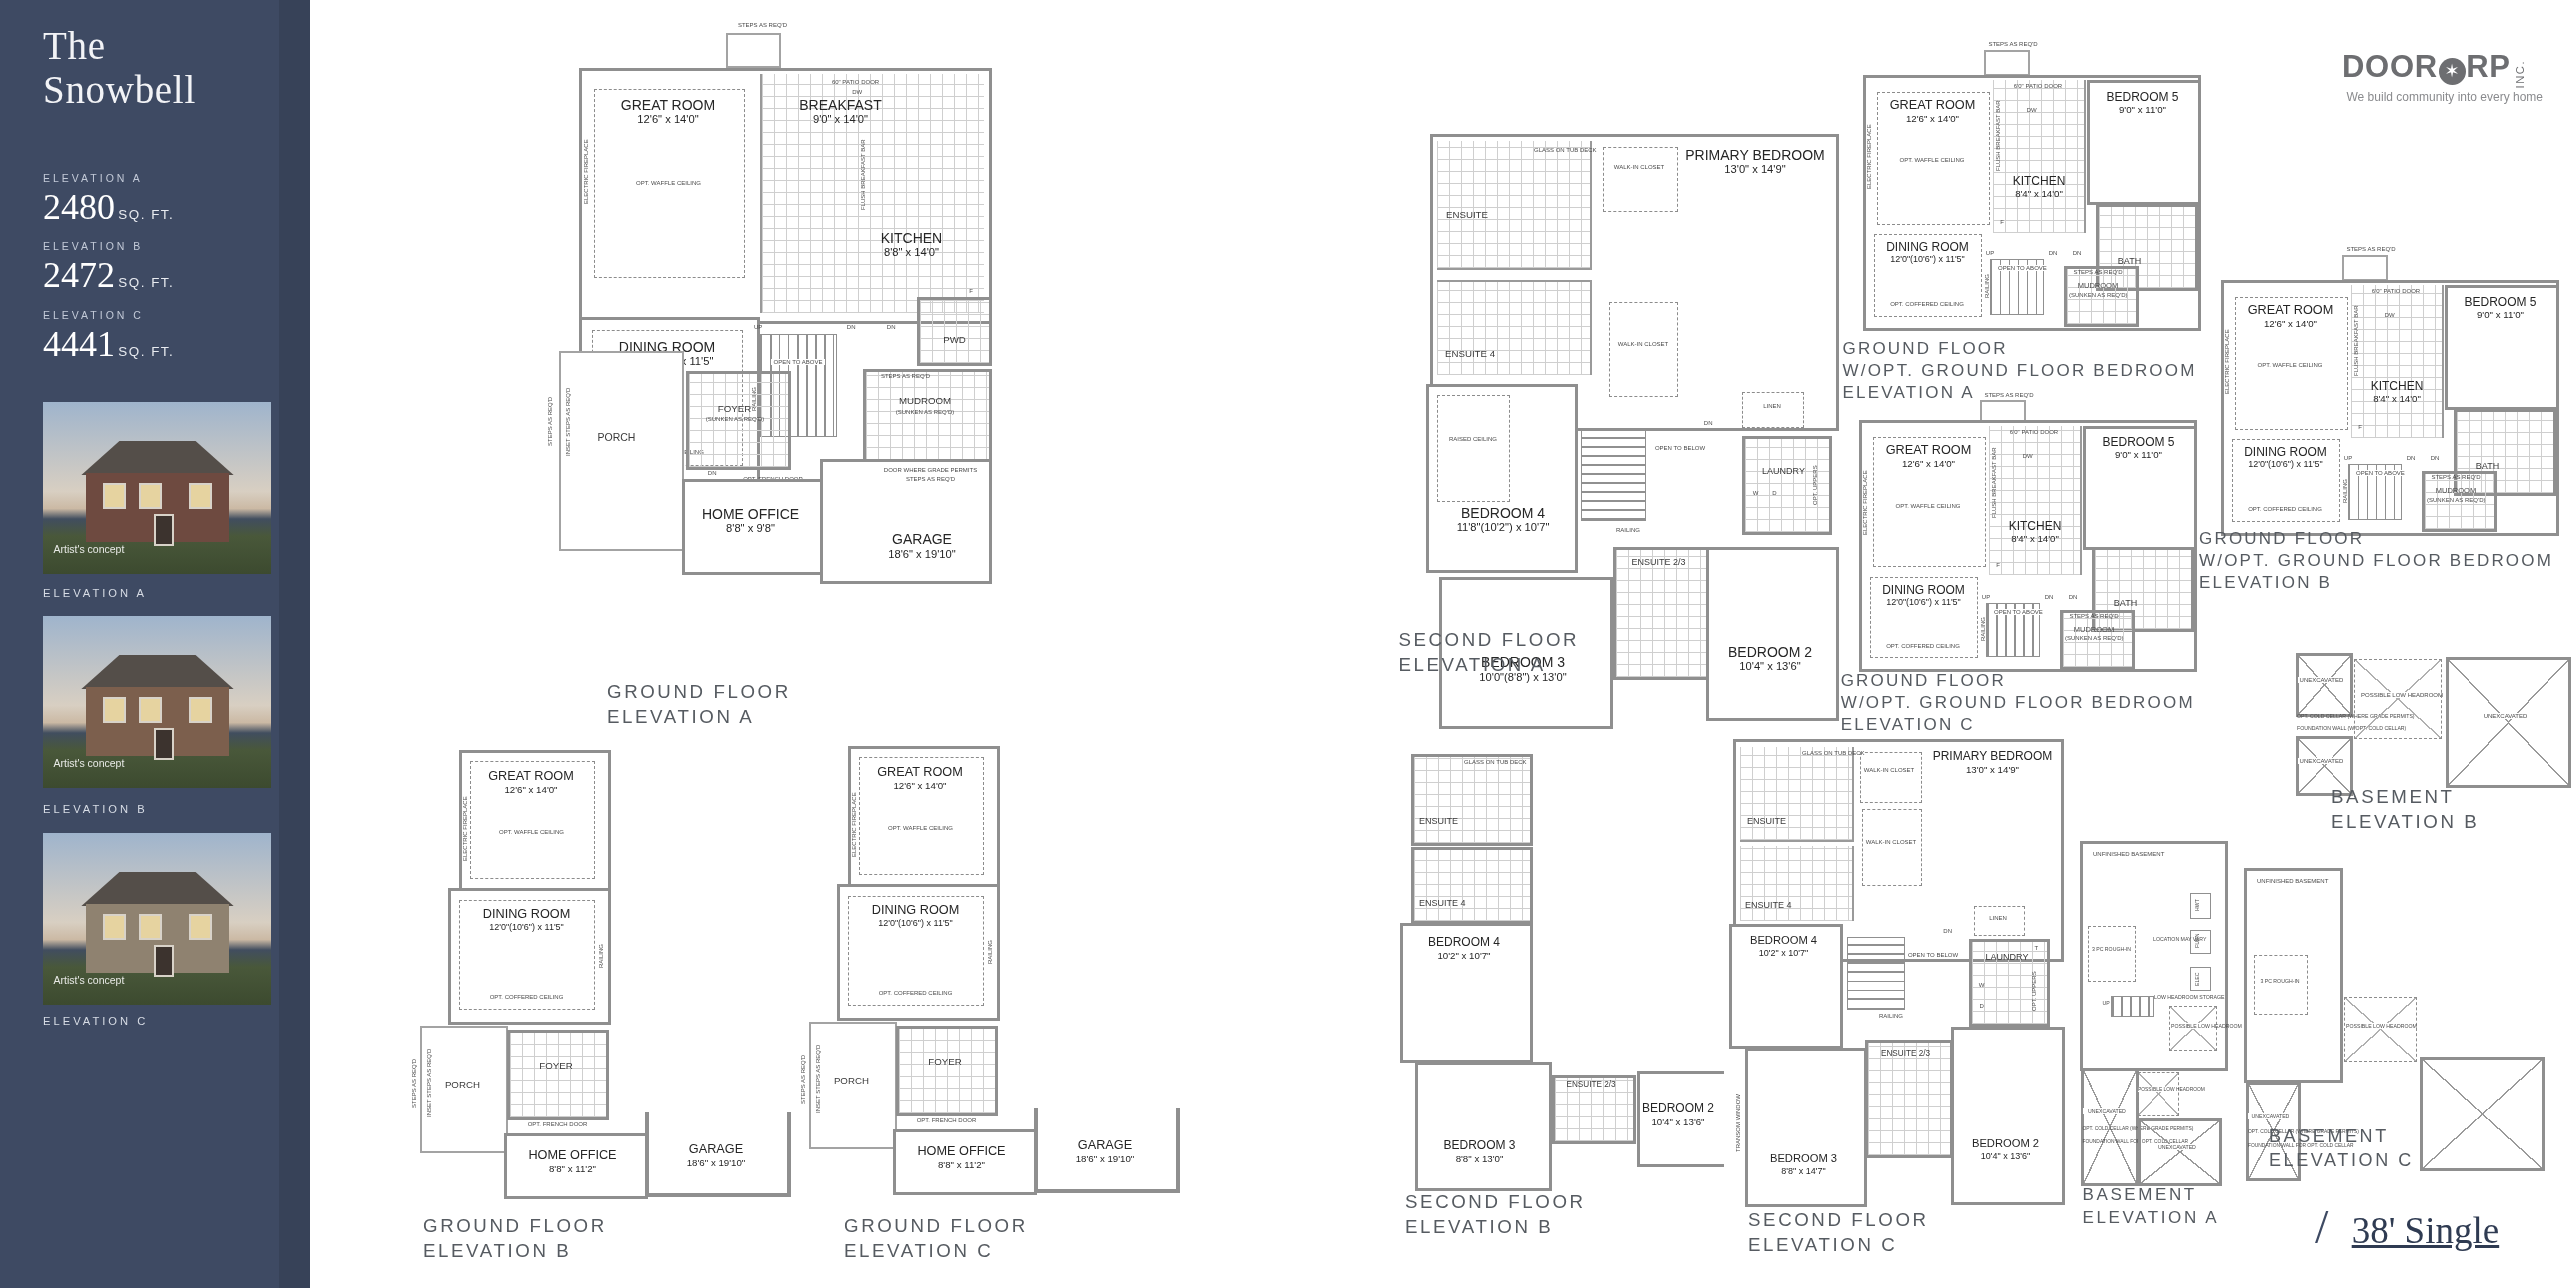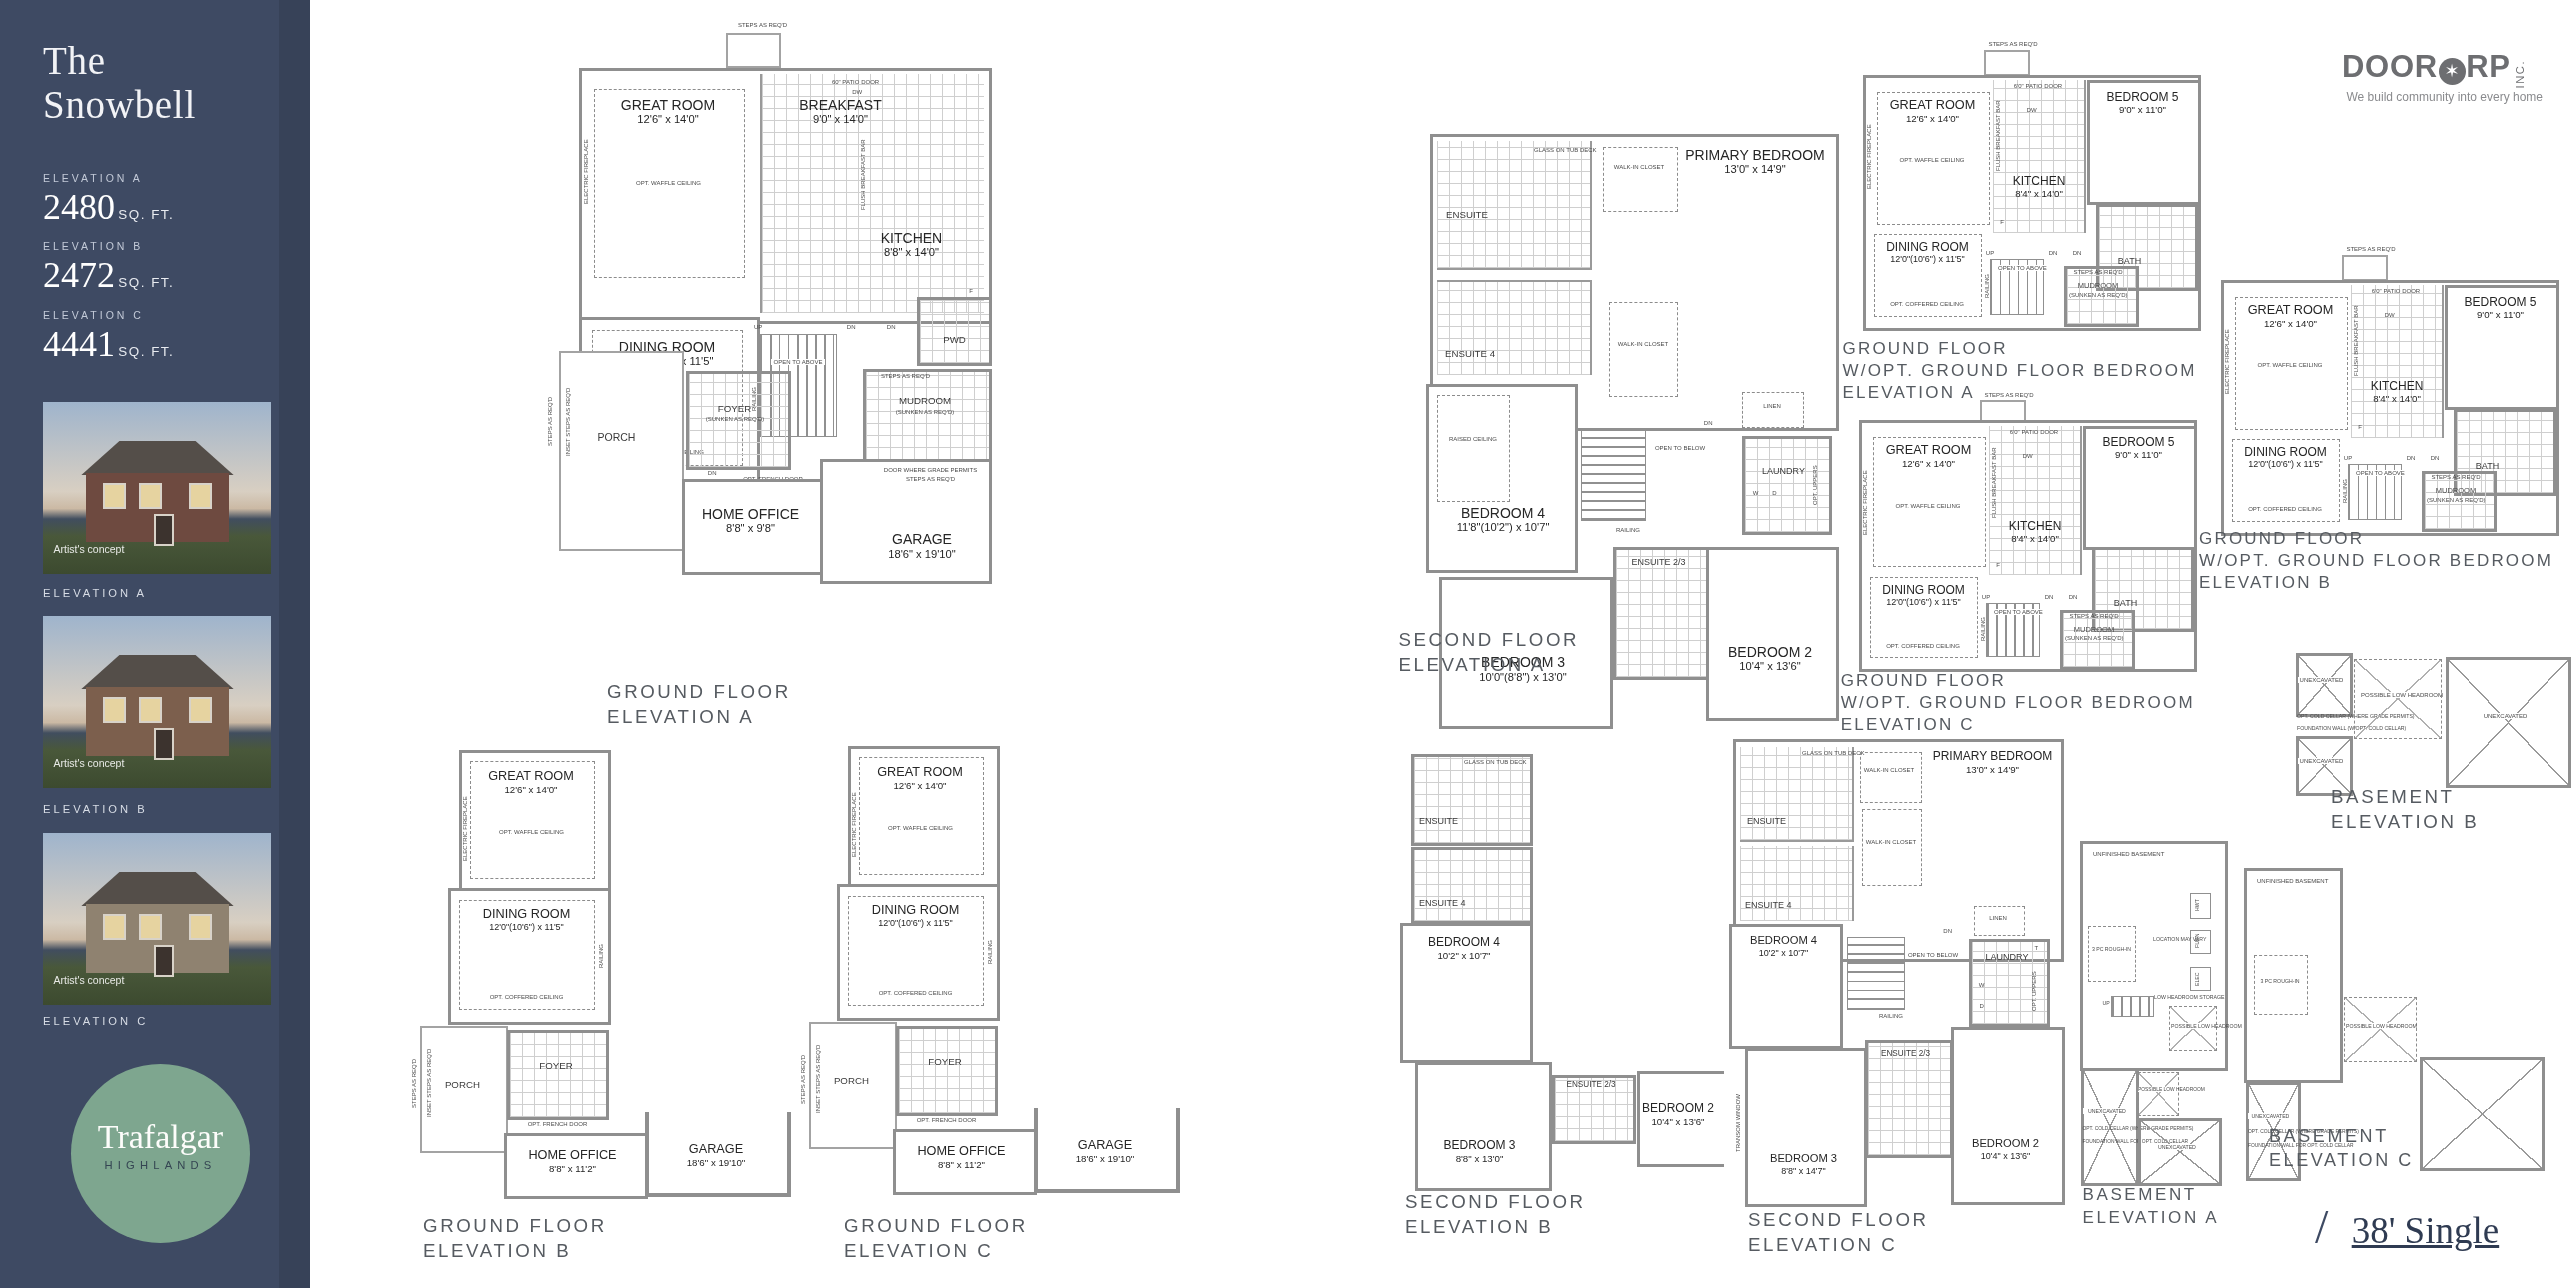--- a/index.html
+++ b/index.html
@@ -54,21 +54,21 @@
   .xs{position:absolute;font-size:6px;color:#4a4a4a;white-space:nowrap;text-align:center;}
   .vt{writing-mode:vertical-rl;transform:rotate(180deg);}
 </style>
 </head>
 <body>
 
 <div id="page">
 
   <div id="sidebar">
     <div class="edge"></div>
-    <div class="abs sb-title" style="left:43px;top:39px;">
+    <div class="abs sb-title" style="left:43px;top:24px;">
       <div>The</div>
       <div>Snowbell</div>
     </div>
 
     <div class="abs" style="left:43px;top:172px;">
       <div class="ele-label">ELEVATION A</div>
       <div style="margin-top:1.5px;"><span class="ele-num">2480</span>
         <span class="ele-unit">SQ. FT.</span></div>
     </div>
     <div class="abs" style="left:43px;top:240px;">
@@ -108,24 +108,20 @@
       <div class="roof"></div>
       <div class="body" style="background:#8f8270;"></div>
       <div class="win" style="left:60px;top:81px;"></div>
       <div class="win" style="left:96px;top:81px;"></div>
       <div class="win" style="left:146px;top:81px;"></div>
       <div class="win" style="left:111px;top:112px;width:16.4px;height:28px;background:#3c332e;"></div>
       <div class="caption">Artist's concept</div>
     </div>
     <div class="abs sb-img-label" style="left:43px;top:1015px;">ELEVATION C</div>
 
-    <div id="traf-circle">
-      <div class="t1">Trafalgar</div>
-      <div class="t2">HIGHLANDS</div>
-    </div>
   </div>
 
   <div class="abs" style="left:2342px;top:49px;">
     <div>
       <span class="cos-name">DOOR</span><span class="cos-leaf">✶</span><span class="cos-name">RP</span><span class="cos-inc">INC.</span>
     </div>
     <div class="cos-tag" style="margin-top:0px;margin-left:4.5px;">We build community into every home</div>
   </div>
 
   <div class="plan" style="left:523px;top:22.4px;width:482px;height:706px;">

